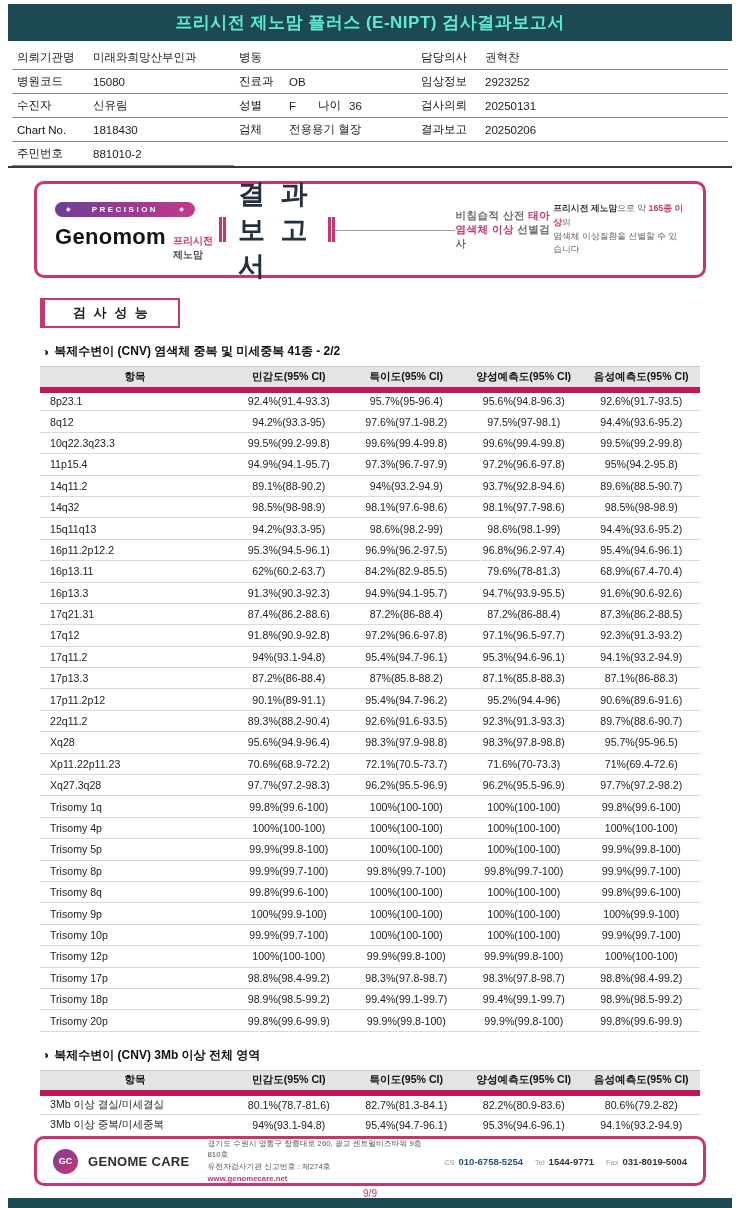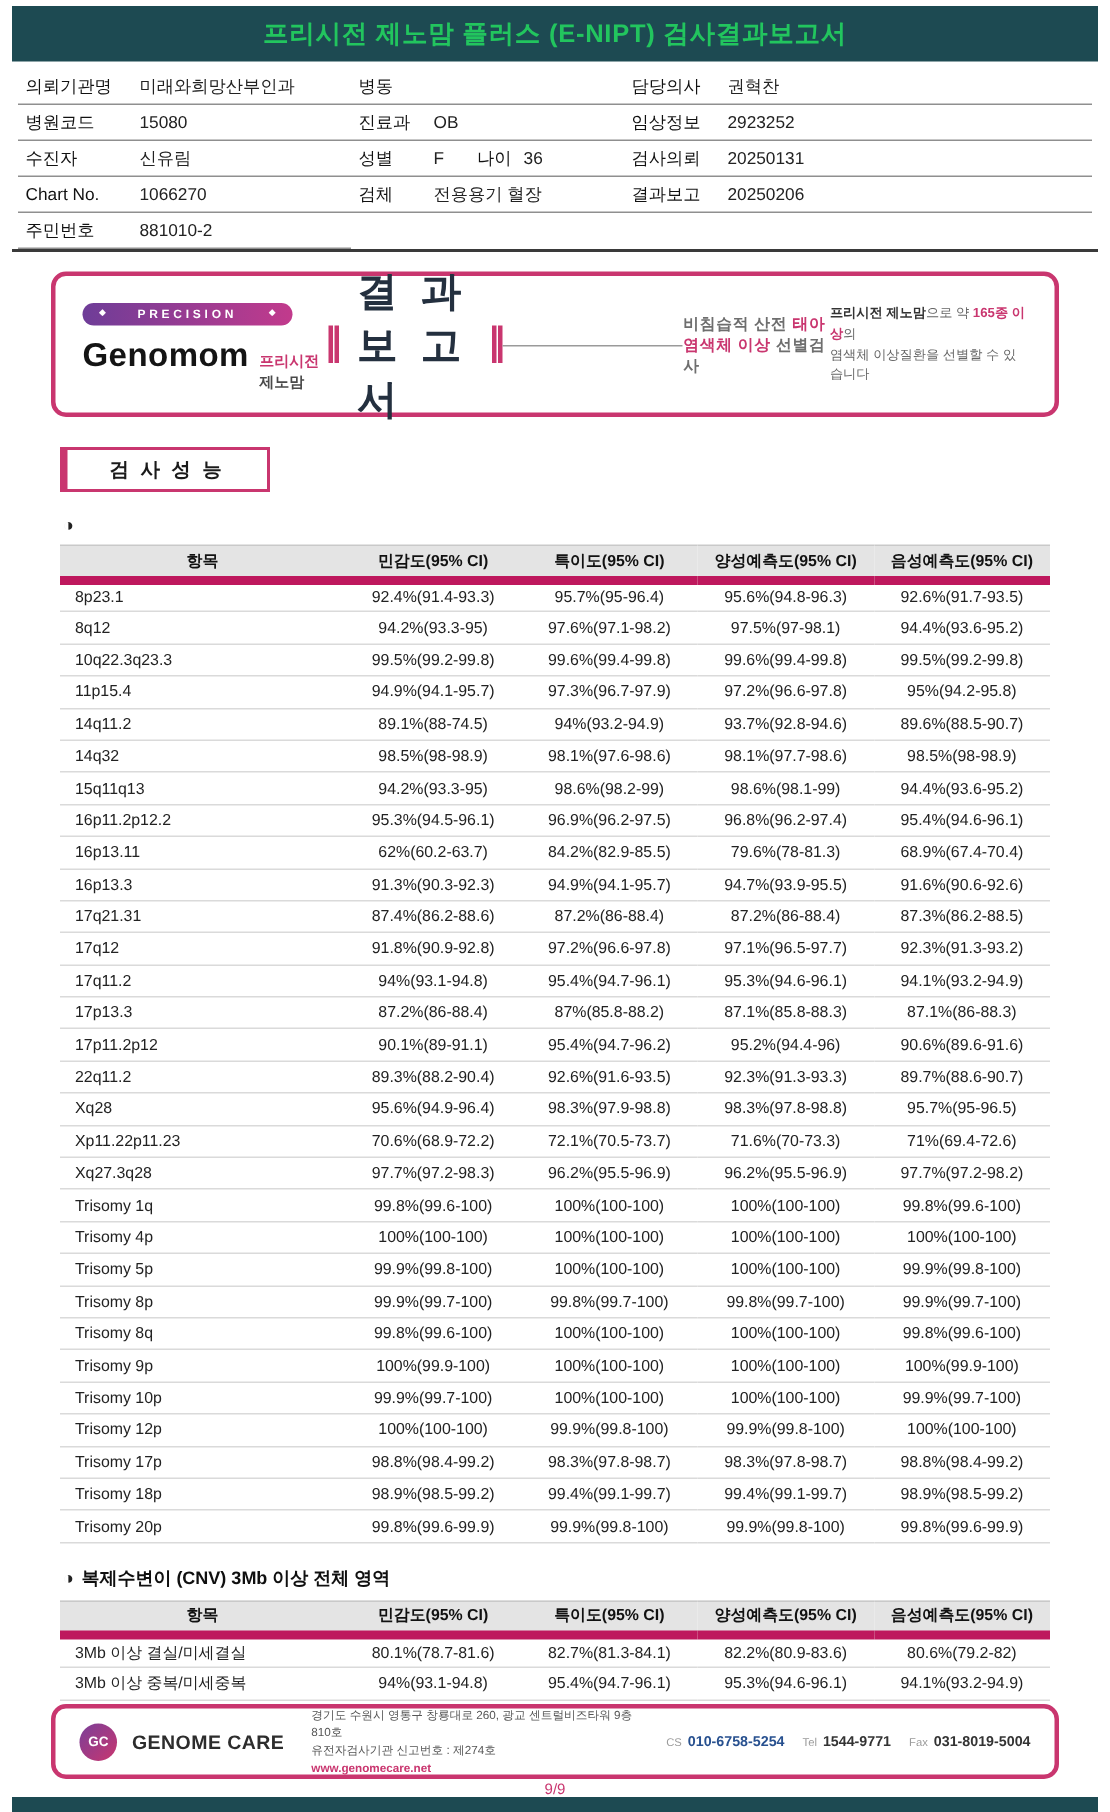--- a/index.html
+++ b/index.html
@@ -1,21 +1,21 @@
 <!DOCTYPE html>
 <html><head>
 <meta charset="utf-8">
 <style>
   *{box-sizing:border-box;margin:0;padding:0}
   html,body{background:#ffffff}
   .page{width:740px;height:1208px;background:#fff;position:relative;overflow:hidden;
         font-family:"Liberation Sans","DejaVu Sans",sans-serif;color:#222}
 
   
-  .titlebar{margin:4px 8px 0;height:37px;background:#1d4a52;color:#22c55e;display:flex;
+  .titlebar{margin:4px 8px 0;height:37px;background:#1d4a52;color:#5eead4;display:flex;
             align-items:center;justify-content:center;font-size:17px;font-weight:bold;letter-spacing:.5px}
 
   
   .info-section{display:flex;margin:3px 8px 0;padding:2px 4px 0;border-bottom:2px solid #3a3a3a}
   .info-col{display:flex;flex-direction:column}
   .info-col.c1{width:222px}
   .info-col.c2{width:182px}
   .info-col.c3{flex:1}
   .info-row{display:flex;align-items:center;height:24px;border-bottom:1px solid #8f8f8f;
             font-size:11.5px;padding:0 5px;gap:8px;white-space:nowrap}
@@ -96,21 +96,21 @@
         <div class="info-row">
           <span class="info-label">병원코드</span>
           <span class="info-value">15080</span>
         </div>
         <div class="info-row">
           <span class="info-label">수진자</span>
           <span class="info-value">신유림</span>
         </div>
         <div class="info-row">
           <span class="info-label">Chart No.</span>
-          <span class="info-value">1066270</span>
+          <span class="info-value">1818430</span>
         </div>
         <div class="info-row">
           <span class="info-label">주민번호</span>
           <span class="info-value">881010-2</span>
         </div>
       </div>
     <div class="info-col c2">
         <div class="info-row">
           <span class="info-label">병동</span>
           <span class="info-value"></span>
@@ -174,20 +174,21 @@
     <div class="note-block">
       <span class="b">프리시전 제노맘</span><span>으로 약 </span><span class="hl">165종 이상</span><span>의</span><br>
       <span>염색체 이상질환을 선별할 수 있습니다</span>
     </div>
   </div>
 
   <div class="perf-label">검 사 성 능</div>
 
   <div class="tbl-caption">
     <span class="half">◑</span>
+    <span>복제수변이 (CNV) 염색체 중복 및 미세중복 41종 - 2/2</span>
   </div>
 
   <table class="perf">
     <colgroup>
         <col style="width:190px">
         <col style="width:117.5px">
         <col style="width:117.5px">
         <col style="width:117.5px">
         <col style="width:117.5px">
       </colgroup>
@@ -224,21 +225,21 @@
         </tr>
         <tr>
           <td class="first">11p15.4</td>
           <td>94.9%(94.1-95.7)</td>
           <td>97.3%(96.7-97.9)</td>
           <td>97.2%(96.6-97.8)</td>
           <td>95%(94.2-95.8)</td>
         </tr>
         <tr>
           <td class="first">14q11.2</td>
-          <td>89.1%(88-74.5)</td>
+          <td>89.1%(88-90.2)</td>
           <td>94%(93.2-94.9)</td>
           <td>93.7%(92.8-94.6)</td>
           <td>89.6%(88.5-90.7)</td>
         </tr>
         <tr>
           <td class="first">14q32</td>
           <td>98.5%(98-98.9)</td>
           <td>98.1%(97.6-98.6)</td>
           <td>98.1%(97.7-98.6)</td>
           <td>98.5%(98-98.9)</td>

